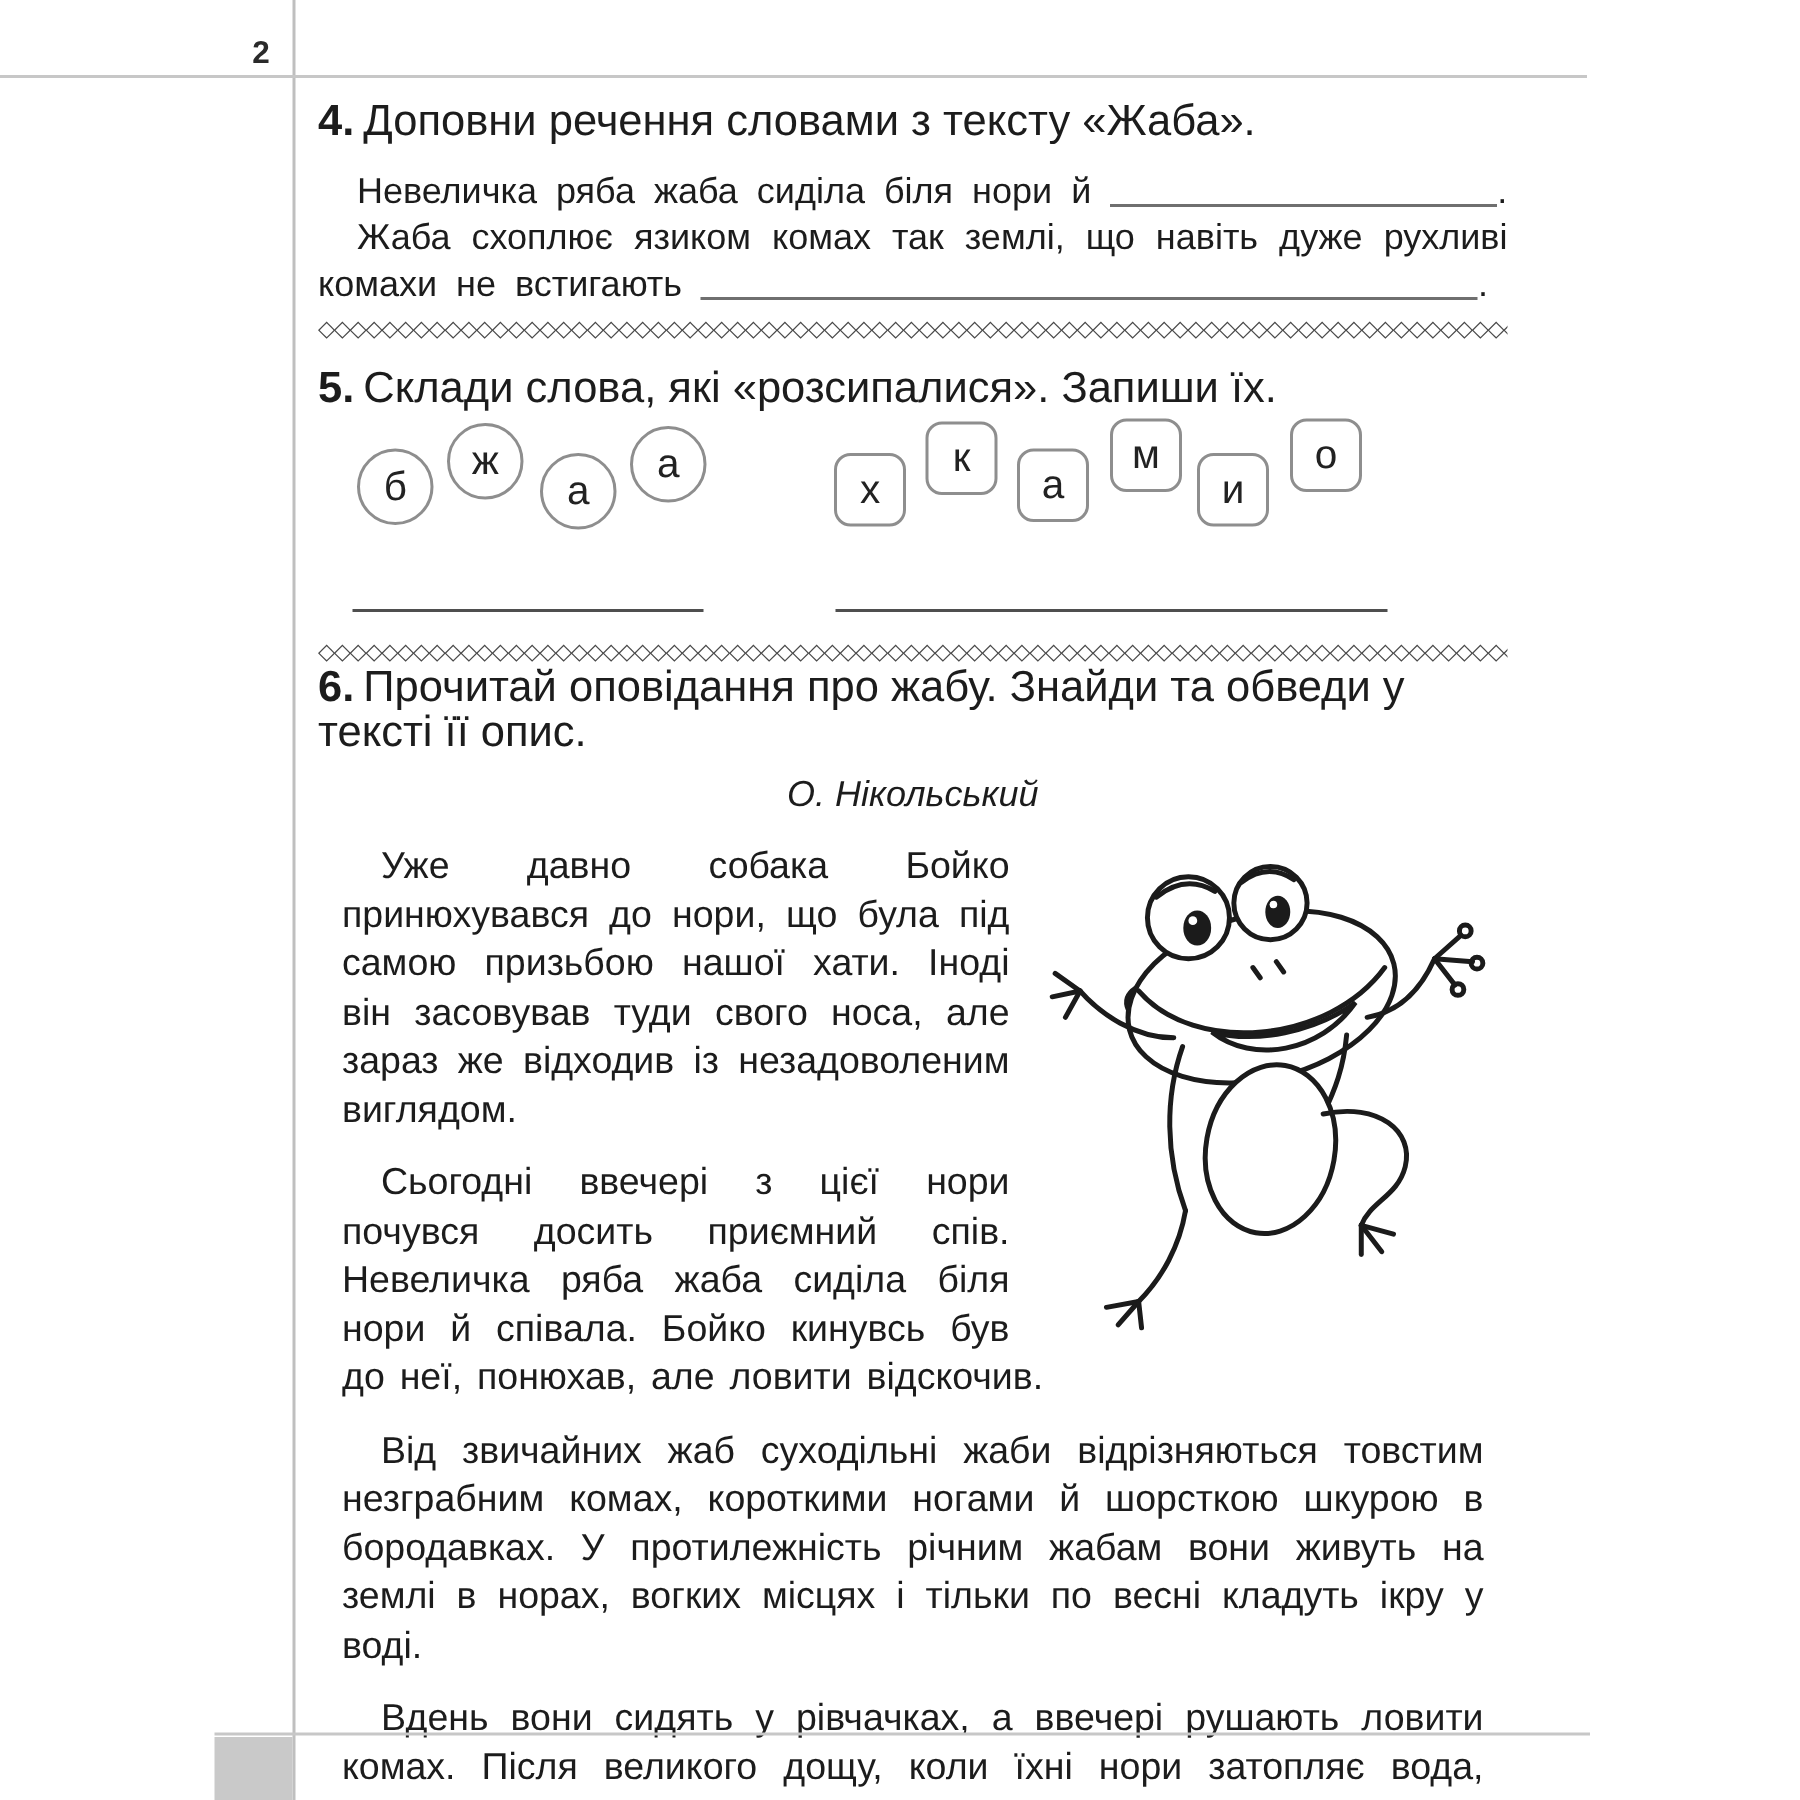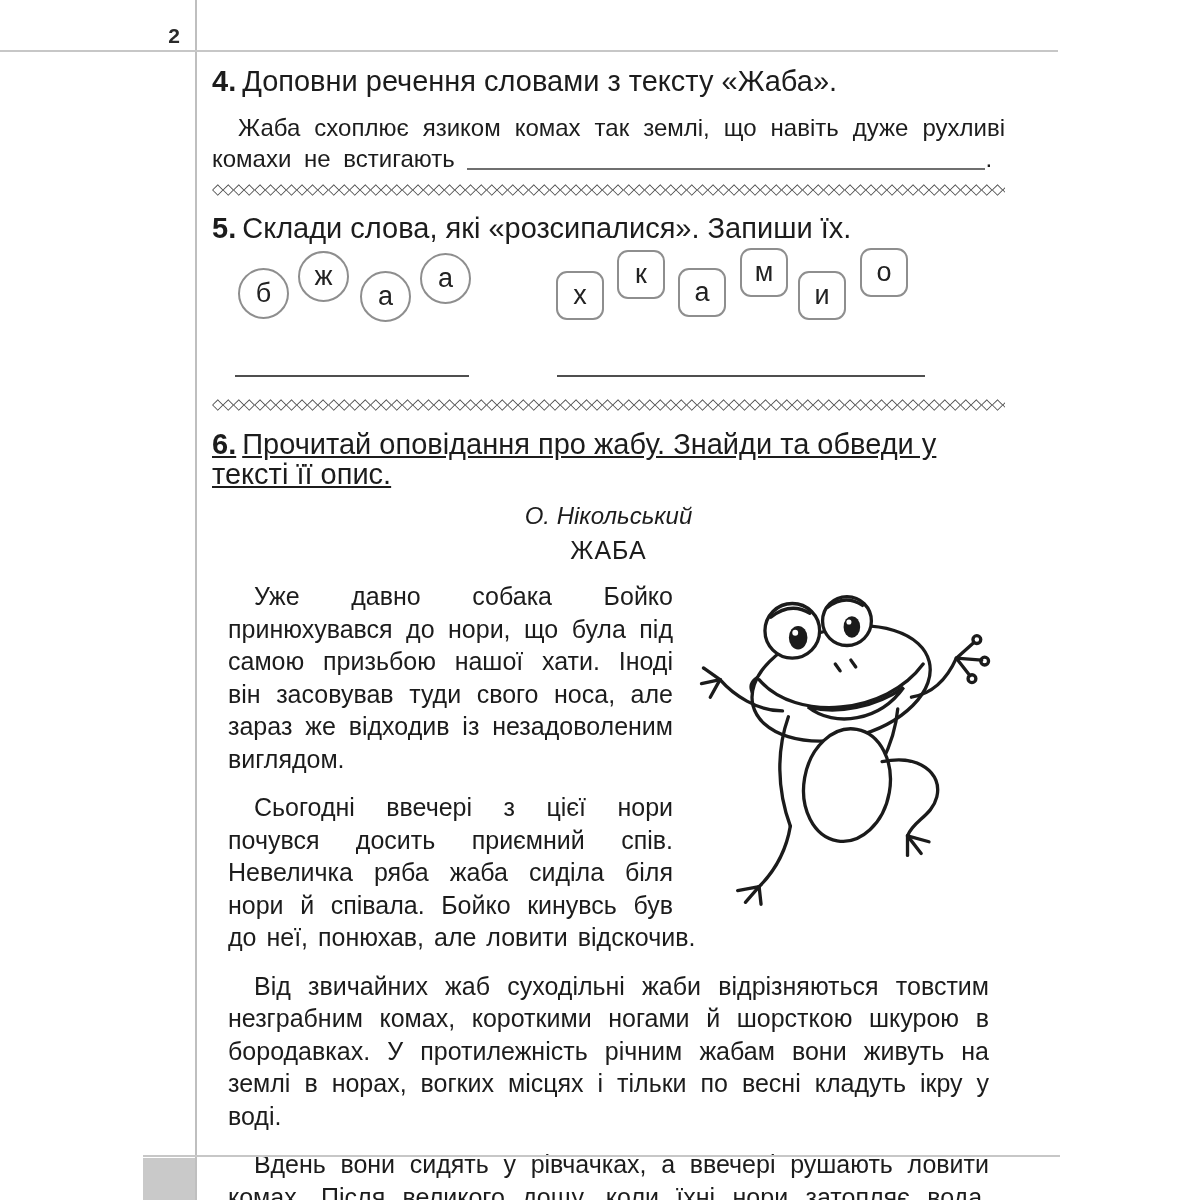--- a/index.html
+++ b/index.html
@@ -42,21 +42,21 @@
   .c2{left:148px;top:28px;} .c3{left:208px;top:10px;}
   .s0{left:344px;top:28px;} .s1{left:405px;top:7px;}
   .s2{left:466px;top:25px;} .s3{left:528px;top:5px;}
   .s4{left:586px;top:28px;} .s5{left:648px;top:5px;}
   .answer-row{display:flex;margin-top:4px;height:6px;}
   .answer-line{border-top:2px solid#4f4f4f;height:0;}
   .a1{margin-left:23px;width:234px;}
   .a2{margin-left:88px;width:368px;}
   .divider.d2{margin-top:14px;}
   
-  .task6-title{margin-top:17px;text-decoration:underline;}
+  .task6-title{}
   .author{margin-top:12px;font-size:24px;font-style:italic;text-align:center;line-height:30px;}
   .story-title{margin-top:5px;font-size:25px;text-align:center;line-height:28px;letter-spacing:1px;}
   .story{margin-top:4px;font-size:25px;line-height:32.5px;text-align:justify;word-spacing:3px;}
   .story p{margin:16px;text-indent:26px;}
   .frog-float{float:right;width:318px;height:332px;margin:2px 0 6px 14px;}
   .frog-float svg{width:100%;height:100%;}
   .frog-stroke{fill:none;stroke:#1b1b1b;stroke-width:3.4;stroke-linecap:round;stroke-linejoin:round;}
   .frog-fill{fill:#ffffff;stroke:#1b1b1b;stroke-width:3.4;}
 </style>
 </head>
@@ -66,20 +66,22 @@
 <div class="hrule-top"></div>
 <div class="pagenum">2</div>
 
 <div class="content">
 
   <div class="task-line">
     <span class="task-num">4.</span><span>Доповни речення словами з тексту «Жаба».</span>
   </div>
 
   <div class="fills">
+    <p class="fill"><span>Невеличка ряба жаба сиділа біля нори й</span>
+      <span class="blank b1"></span><span>.</span></p>
     <p class="fill"><span>Жаба схоплює язиком комах так землі, що навіть дуже рухливі комахи не встигають</span>
       <span class="blank b3"></span><span>.</span></p>
   </div>
 
   <div class="divider">◇◇◇◇◇◇◇◇◇◇◇◇◇◇◇◇◇◇◇◇◇◇◇◇◇◇◇◇◇◇◇◇◇◇◇◇◇◇◇◇◇◇◇◇◇◇◇◇◇◇◇◇◇◇◇◇◇◇◇◇◇◇◇◇◇◇◇◇◇◇◇◇◇◇◇◇◇◇◇◇◇◇◇◇◇◇◇◇◇◇◇◇◇◇◇◇◇◇◇◇◇◇◇◇◇◇◇◇◇◇</div>
 
   <div class="task-line task5-title">
     <span class="task-num">5.</span><span>Склади слова, які «розсипалися». Запиши їх.</span>
   </div>
 
@@ -101,21 +103,20 @@
     <div class="answer-line a2"></div>
   </div>
 
   <div class="divider d2">◇◇◇◇◇◇◇◇◇◇◇◇◇◇◇◇◇◇◇◇◇◇◇◇◇◇◇◇◇◇◇◇◇◇◇◇◇◇◇◇◇◇◇◇◇◇◇◇◇◇◇◇◇◇◇◇◇◇◇◇◇◇◇◇◇◇◇◇◇◇◇◇◇◇◇◇◇◇◇◇◇◇◇◇◇◇◇◇◇◇◇◇◇◇◇◇◇◇◇◇◇◇◇◇◇◇◇◇◇◇</div>
 
   <div class="task-line task6-title">
     <span class="task-num">6.</span><span>Прочитай оповідання про жабу. Знайди та обведи у тексті її опис.</span>
   </div>
 
   <div class="author">О. Нікольський</div>
-  <div class="story-title">ЖАБА</div>
 
   <div class="story">
     <div class="frog-float">
       <svg viewBox="0 0 310 340" xmlns="http://www.w3.org/2000/svg">
 
         <ellipse class="frog-fill" cx="150" cy="104" rx="93" ry="56" transform="rotate(-14 150 104)"></ellipse>
 
         <circle class="frog-fill" cx="100" cy="50" r="28"></circle>
         <circle class="frog-fill" cx="156" cy="40" r="25"></circle>
         <path class="frog-stroke" d="M 78 36 Q 98 20 118 32"></path>

